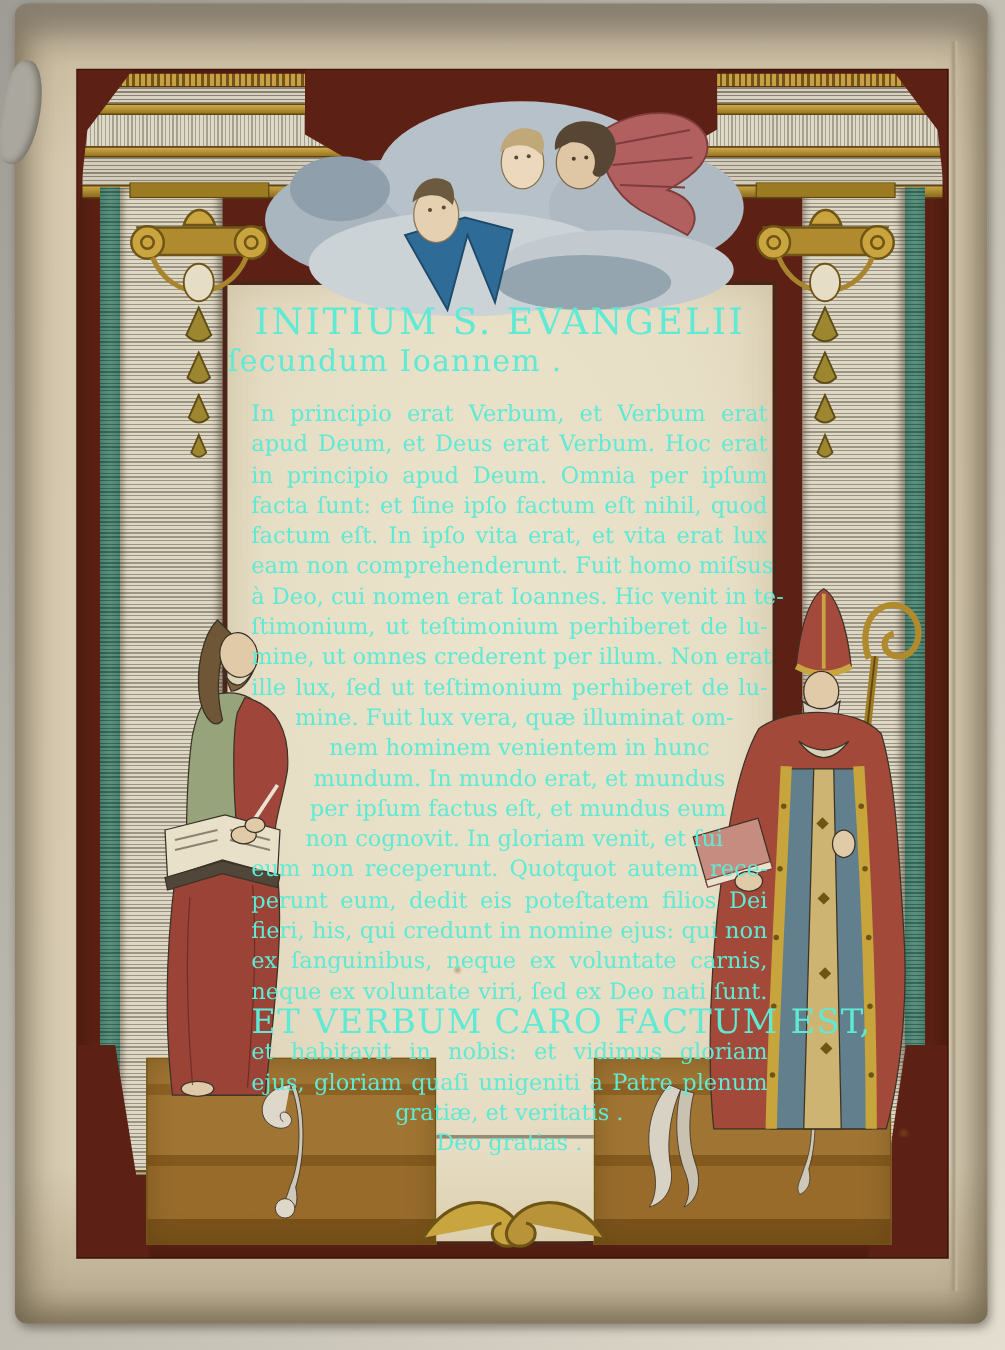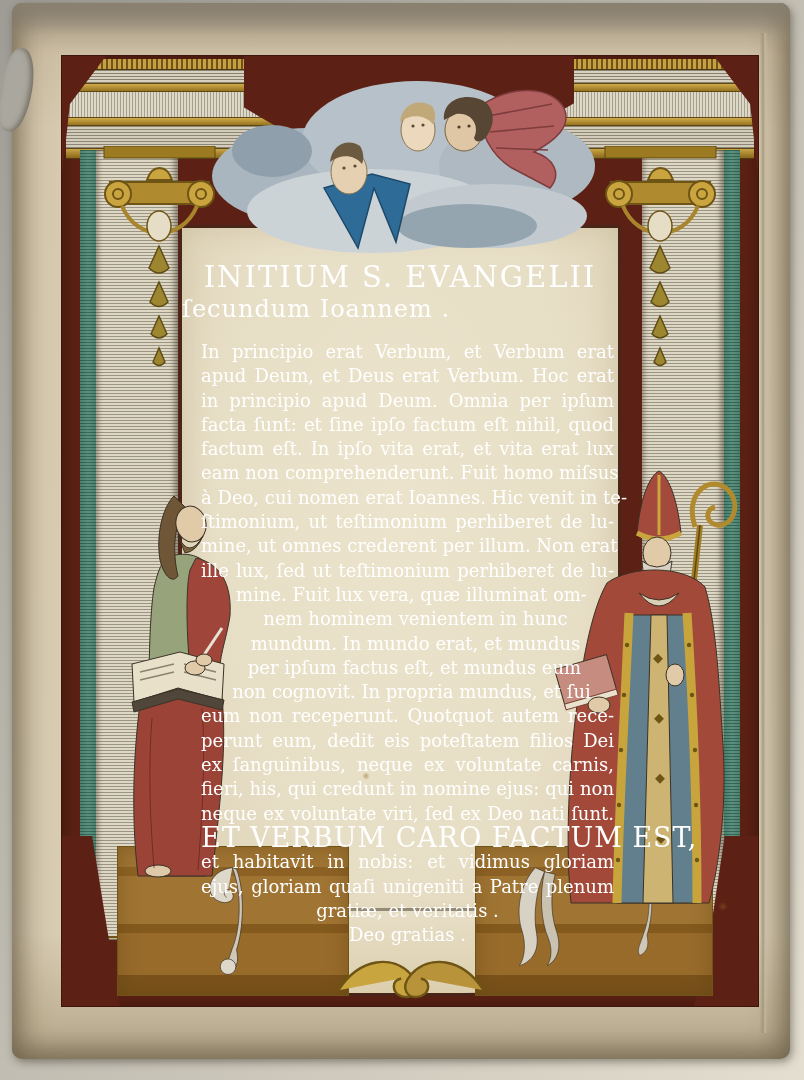--- a/index.html
+++ b/index.html
@@ -75,21 +75,21 @@
   .console-a{left:70px;} .console-b{left:18px;} .console-c{left:130px;}
   .acanthus{position:absolute;left:268px;top:893px;width:162px;height:54px;z-index:4;}
   
   .pendant{position:absolute;top:90px;width:115px;height:228px;z-index:4;}
   .pendant-l{left:40px;} .pendant-r{left:541px;}
   
   .clouds{position:absolute;left:150px;top:0;width:386px;height:206px;z-index:5;}
   .john{position:absolute;left:12px;top:422px;width:212px;height:402px;z-index:4;}
   .bishop{position:absolute;left:483px;top:409px;width:202px;height:442px;z-index:4;}
   
-  .text-layer{position:absolute;left:120px;top:204px;width:436px;z-index:6;color:#ffffff;}
+  .text-layer{position:absolute;left:120px;top:184px;width:436px;z-index:6;color:#5eead4;}
   .t1{font-size:29px;line-height:34px;text-align:center;letter-spacing:2px;font-variant:small-caps;
       font-weight:400;white-space:nowrap;}
   .t2{font-size:24px;line-height:30px;letter-spacing:1px;}
   .body{margin-top:16px;padding:0 4px;margin-left:15px;}
   .ln{font-size:18px;line-height:24.3px;white-space:nowrap;text-align:justify;text-align-last:justify;}
   .ln.c11{text-align-last:center;padding:0 8px 0 16px;}
   .ln.c12{text-align-last:center;padding:0 40px 0 56px;}
   .ln.c13{text-align-last:center;padding:0 30px 0 46px;}
   .ln.c14{text-align-last:center;padding:0 26px 0 40px;}
   .ln.c15{text-align-last:center;padding:0 10px 0 18px;}
@@ -292,25 +292,25 @@
         <div class="ln">factum eſt. In ipſo vita erat, et vita erat lux</div>
         <div class="ln">eam non comprehenderunt. Fuit homo miſsus</div>
         <div class="ln">à Deo, cui nomen erat Ioannes. Hic venit in te-</div>
         <div class="ln">ſtimonium, ut teſtimonium perhiberet de lu-</div>
         <div class="ln">mine, ut omnes crederent per illum. Non erat</div>
         <div class="ln">ille lux, ſed ut teſtimonium perhiberet de lu-</div>
         <div class="ln c11">mine. Fuit lux vera, quæ illuminat om-</div>
         <div class="ln c12">nem hominem venientem in hunc</div>
         <div class="ln c13">mundum. In mundo erat, et mundus</div>
         <div class="ln c14">per ipſum factus eſt, et mundus eum</div>
-        <div class="ln c15">non cognovit. In propria mundus, et ſui</div>
+        <div class="ln c15">non cognovit. In gloriam venit, et ſui</div>
         <div class="ln">eum non receperunt. Quotquot autem rece-</div>
         <div class="ln">perunt eum, dedit eis poteſtatem filios Dei</div>
+        <div class="ln">fieri, his, qui credunt in nomine ejus: qui non</div>
         <div class="ln">ex ſanguinibus, neque ex voluntate carnis,</div>
-        <div class="ln">fieri, his, qui credunt in nomine ejus: qui non</div>
         <div class="ln">neque ex voluntate viri, ſed ex Deo nati ſunt.</div>
         <div class="ln caps">ET VERBUM CARO FACTUM EST,</div>
         <div class="ln">et habitavit in nobis: et vidimus gloriam</div>
         <div class="ln">ejus, gloriam quaſi unigeniti a Patre plenum</div>
         <div class="ln cen">gratiæ, et veritatis .</div>
         <div class="ln cen">Deo gratias .</div>
       </div>
     </div>
 
   </div>

